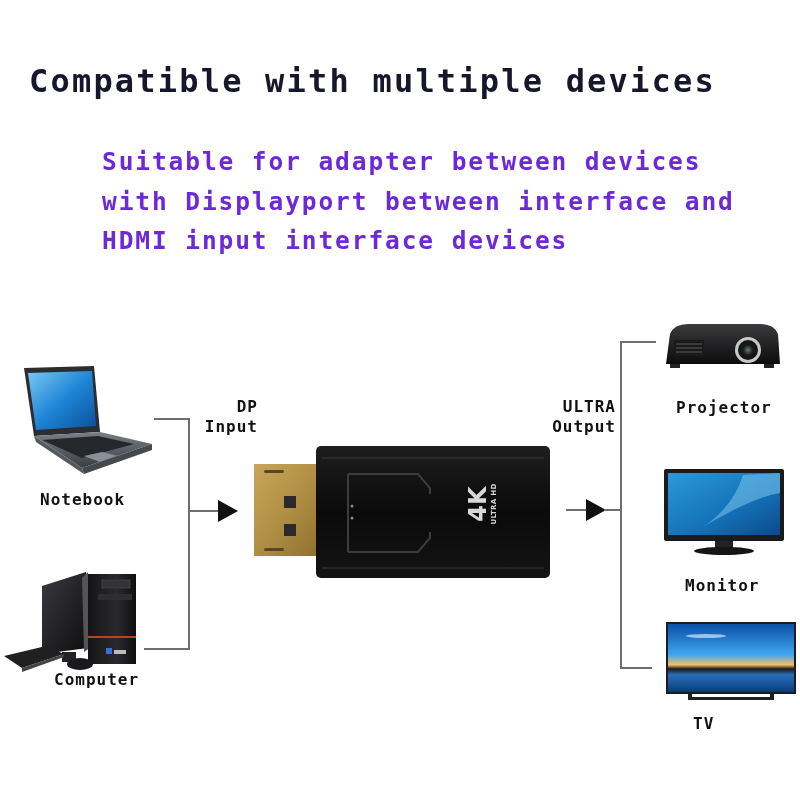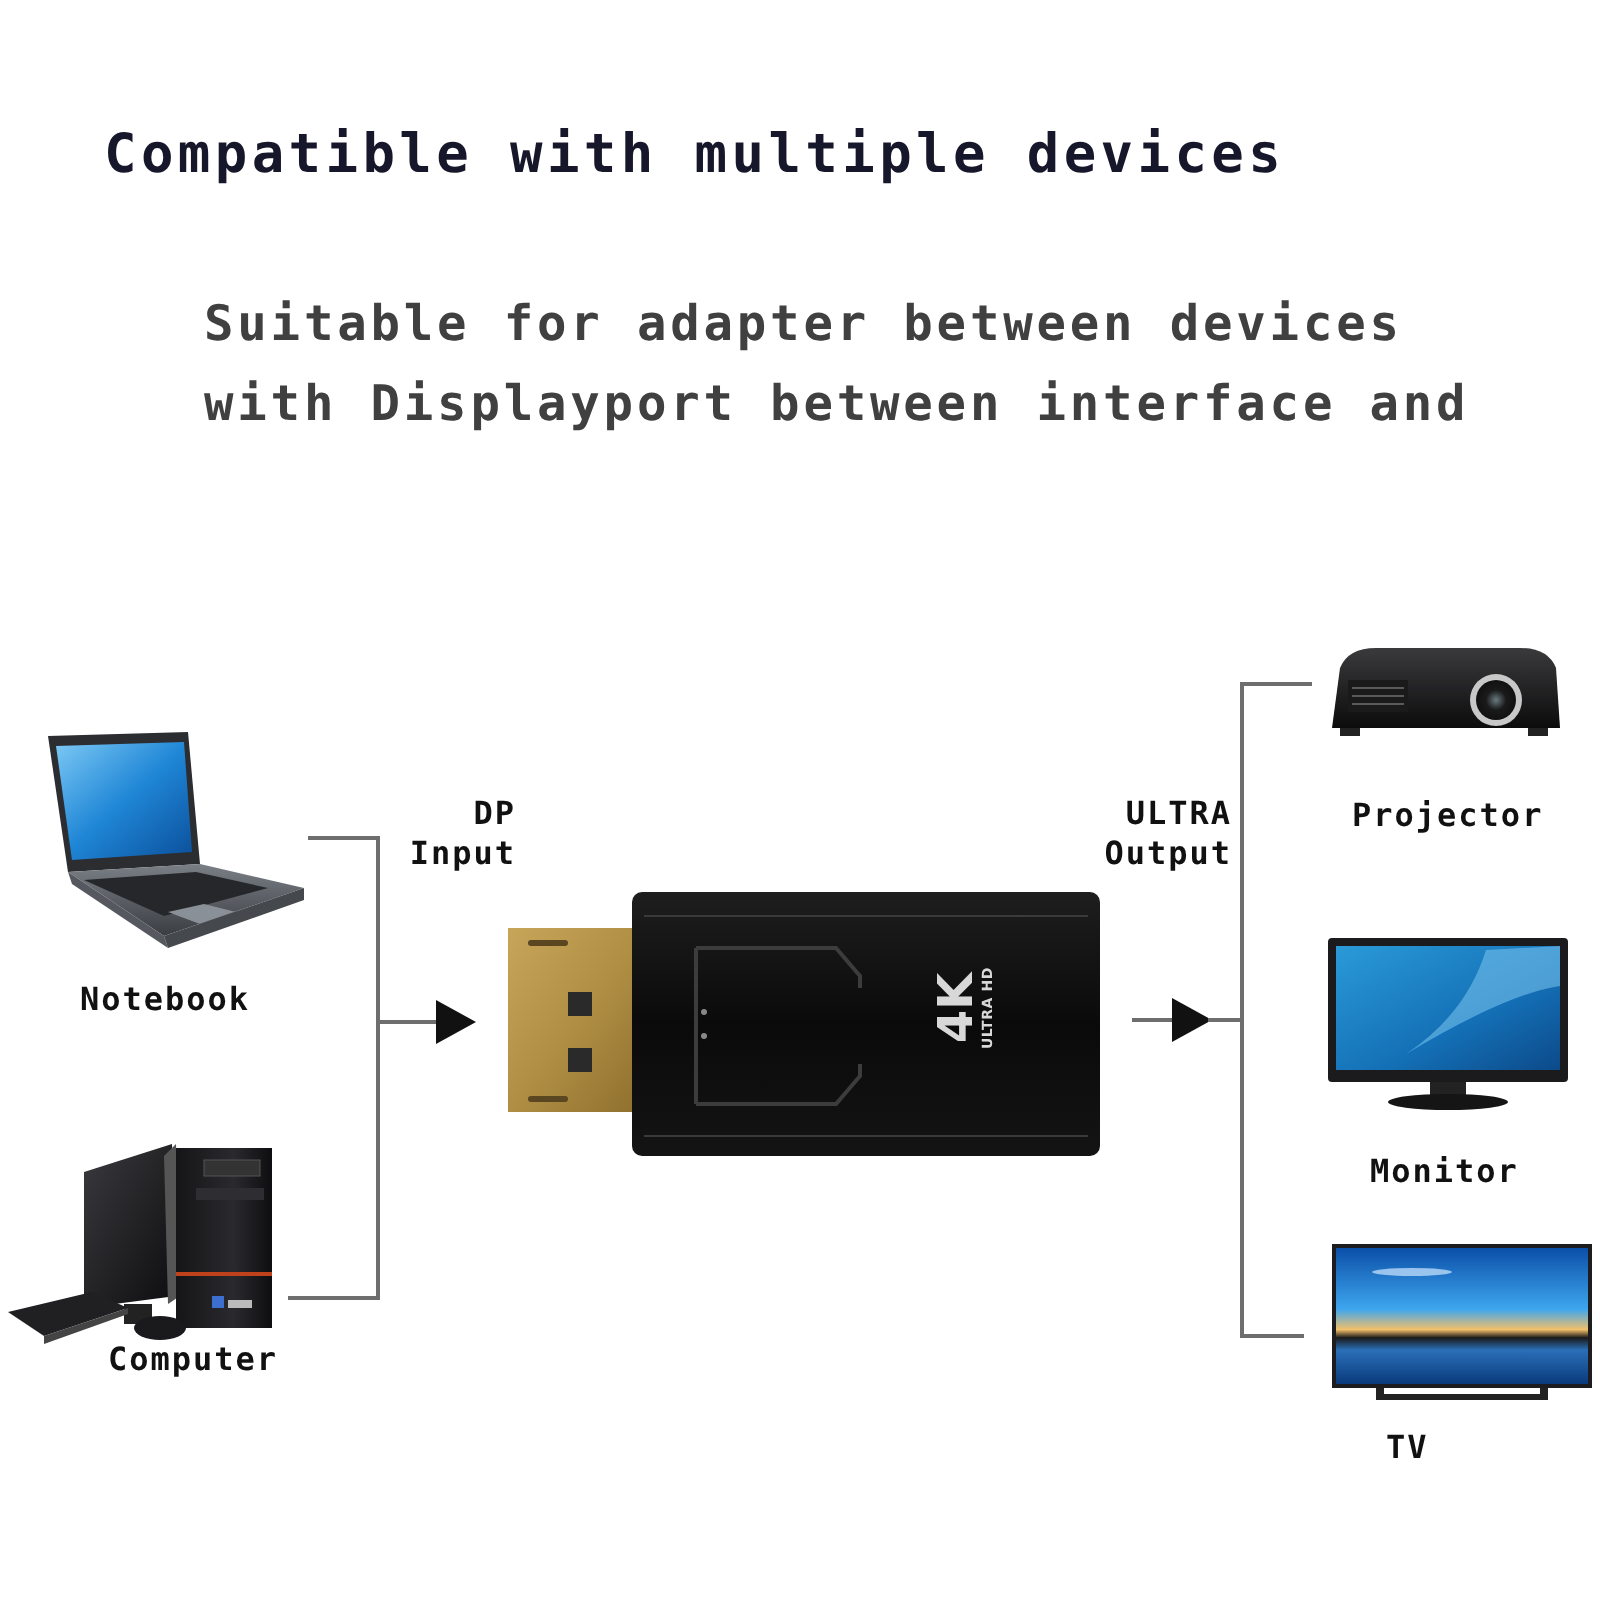--- a/index.html
+++ b/index.html
@@ -1,27 +1,27 @@
 <!DOCTYPE html>
 <html><head>
   <meta charset="utf-8">
   <style>
     * { margin: 0; padding: 0; box-sizing: border-box; }
     html, body { width: 800px; height: 800px; background: #ffffff; overflow: hidden; }
     body { position: relative; font-family: "DejaVu Sans Mono", "Liberation Mono", monospace; color: #1a1a2a; }
 
     .title {
-      position: absolute; left: 52px; top: 62px;
-      font-size: 27px; font-weight: bold; letter-spacing: 2.2px; color: #17172b;
+      position: absolute; left: 29px; top: 62px;
+      font-size: 32px; font-weight: bold; letter-spacing: 2.2px; color: #17172b;
       white-space: nowrap;
     }
     .desc {
       position: absolute; left: 102px; top: 142px;
       font-size: 24.5px; font-weight: bold; line-height: 39.5px; letter-spacing: 1.9px;
-      color: #404040; white-space: nowrap;
+      color: #6d28d9; white-space: nowrap;
     }
     .desc div { height: 39.5px; }
 
     .lbl { position: absolute; font-size: 16px; font-weight: bold; color: #111; white-space: nowrap; letter-spacing: 1px; }
     .lbl.c { text-align: right; line-height: 20px; }
 
     .line { position: absolute; background: #6e6e6e; }
     .arrow {
       position: absolute; width: 0; height: 0;
       border-top: 11px solid transparent; border-bottom: 11px solid transparent;
@@ -31,20 +31,21 @@
     .dev { position: absolute; }
   </style>
 </head>
 <body>
 
 <div class="title">Compatible with multiple devices</div>
 
 <div class="desc">
   <div>Suitable for adapter between devices</div>
   <div>with Displayport between interface and</div>
+  <div>HDMI input interface devices</div>
 </div>
 
 <div class="dev" style="left:22px; top:364px; width:132px; height:112px;">
   <svg width="132" height="112" viewBox="0 0 132 112">
     <defs>
       <linearGradient id="lapScr" x1="0" y1="0" x2="1" y2="1">
         <stop offset="0" stop-color="#7cc8f4"></stop>
         <stop offset="0.5" stop-color="#1f86d6"></stop>
         <stop offset="1" stop-color="#0b4f9a"></stop>
       </linearGradient>

